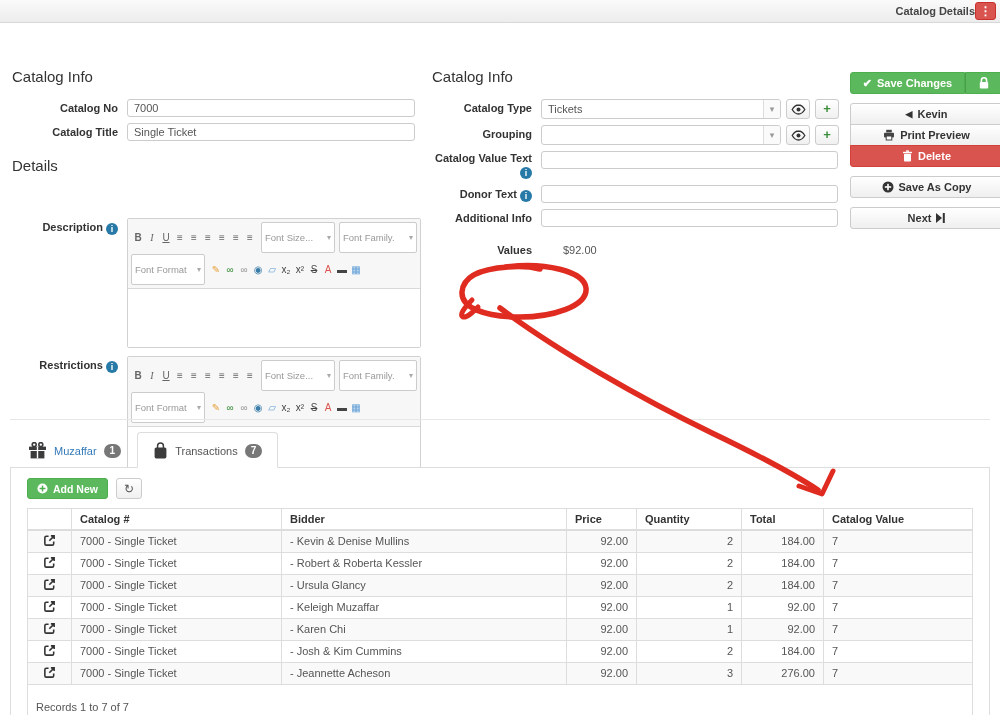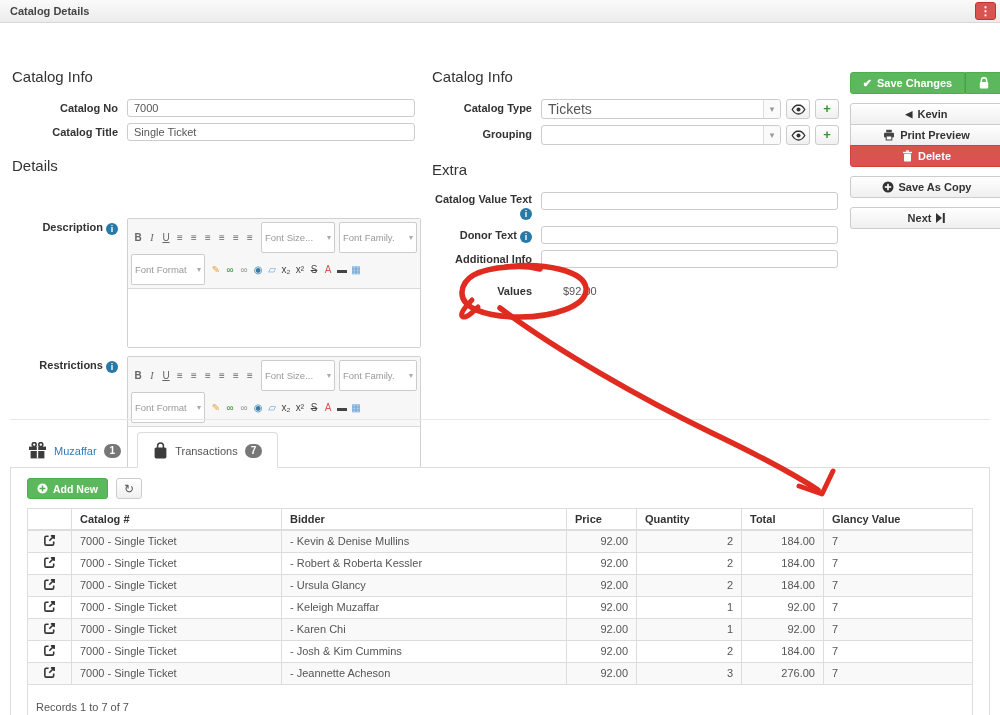--- a/index.html
+++ b/index.html
@@ -4,21 +4,21 @@
 <style>
   * { margin:0; padding:0; box-sizing:border-box; }
   html,body { width:1000px; height:715px; }
   body { font-family:"Liberation Sans", sans-serif; font-size:11px; color:#333; background:#fff; }
   .page { position:relative; width:1000px; height:715px; overflow:hidden; background:#fff; }
 
   
   .topbar { position:absolute; top:0; left:0; right:0; height:23px;
     background:linear-gradient(#fafafa,#ececec); border-bottom:1px solid #d8d8d8;
     display:flex; align-items:center; padding:0 4px 0 10px; }
-  .topbar-title { font-weight:bold; font-size:11px; color:#444; flex:1; }
+  .topbar-title { font-weight:bold; font-size:11px; color:#444; flex:1;text-align:right; }
   .kebab-btn { width:21px; height:18px; background:#d9534f; border:1px solid #c9302c; border-radius:3px;
     color:#fff; display:flex; align-items:center; justify-content:center; font-size:12px; font-weight:bold; cursor:pointer; }
 
   
   .col-left  { position:absolute; left:12px;  top:60px; width:403px; }
   .col-mid   { position:absolute; left:432px; top:60px; width:406px; }
   .col-right { position:absolute; left:850px; top:72px; width:153px; }
 
   h2.sec { font-size:15px; font-weight:400; color:#333; margin:8px 0 14px 0; }
   h2.sec2 { margin-top:16px; }
@@ -49,21 +49,21 @@
   .tb-select { display:inline-flex; align-items:center; justify-content:space-between; border:1px solid #ccc;
     background:#fff; border-radius:2px; height:31px; font-size:9.5px; color:#999; padding:0 3px; margin-left:4px; cursor:pointer; }
   .tb-select .crt { color:#aaa; font-size:8px; margin-left:4px; }
   .w-fs { width:74px; } .w-ff { width:78px; } .w-fmt { width:74px; margin-left:0; margin-right:4px; }
   .editor-body { background:#fff; }
   .h-desc { height:58px; } .h-restr { height:57px; }
 
   
   .sel { display:flex; align-items:stretch; width:240px; height:20px; border:1px solid #ccc; border-radius:3px;
     background:#fff; overflow:hidden; cursor:pointer; }
-  .sel-val { flex:1; padding:2px 6px; color:#555; font-size:14px; line-height:15px; }
+  .sel-val { flex:1; padding:2px 6px; color:#555; font-size:11px; line-height:15px; }
   .sel-caret { width:17px; background:#fafafa; border-left:1px solid #ddd; display:flex; align-items:center; justify-content:center; color:#999; font-size:9px; }
   .mini-btn { width:24px; height:20px; margin-left:5px; border:1px solid #ccc; border-radius:3px;
     background:linear-gradient(#fff,#f0f0f0); display:flex; align-items:center; justify-content:center; cursor:pointer; }
   .mini-btn .plus { color:#3a8e3a; font-weight:bold; font-size:13px; line-height:10px; }
   .ctrl-row { display:flex; align-items:center; }
   .inp-m { width:290px; }
   .lbl-wrap2 { padding-top:1px; }
   .values-amt { color:#555; padding-left:22px; padding-top:3px; }
 
   
@@ -285,21 +285,20 @@
               <path d="M7.5 1 C3.8 1 1.2 5.5 1.2 5.5 C1.2 5.5 3.8 10 7.5 10 C11.2 10 13.8 5.5 13.8 5.5 C13.8 5.5 11.2 1 7.5 1 Z" fill="none" stroke="#333" stroke-width="1.3"></path>
               <circle cx="7.5" cy="5.5" r="2" fill="#333"></circle>
             </svg>
         </span>
         <span class="mini-btn">
             <span class="plus">+</span>
           </span>
       </div>
     </div>
 
-    <h2 class="sec sec2">Extra</h2>
 
     <div class="frow">
       <div class="lbl lbl-m lbl-wrap2">
         <span>Catalog Value Text</span><br>
         <span class="info-i">i</span>
       </div>
       <div class="ctrl"><input class="txt inp-m" style=""></div>
     </div>
 
     <div class="frow">
@@ -423,21 +422,21 @@
           <col>
       </colgroup>
       <thead>
         <tr>
           <th></th>
           <th>Catalog #</th>
           <th>Bidder</th>
           <th>Price</th>
           <th>Quantity</th>
           <th>Total</th>
-          <th>Glancy Value</th>
+          <th>Catalog Value</th>
         </tr>
       </thead>
       <tbody>
 
           <tr>
             <td class="c-ico">
               <span class="extlink">
                 <svg width="13" height="13" viewBox="0 0 14 14">
                   <path d="M6 2.5 H3.5 C2.4 2.5 2 2.9 2 4 V10.5 C2 11.6 2.4 12 3.5 12 H10 C11.1 12 11.5 11.6 11.5 10.5 V8" fill="none" stroke="#333" stroke-width="1.7"></path>
                   <path d="M8.5 2 H12 V5.5 M12 2 L6.8 7.2" fill="none" stroke="#333" stroke-width="1.7"></path>

